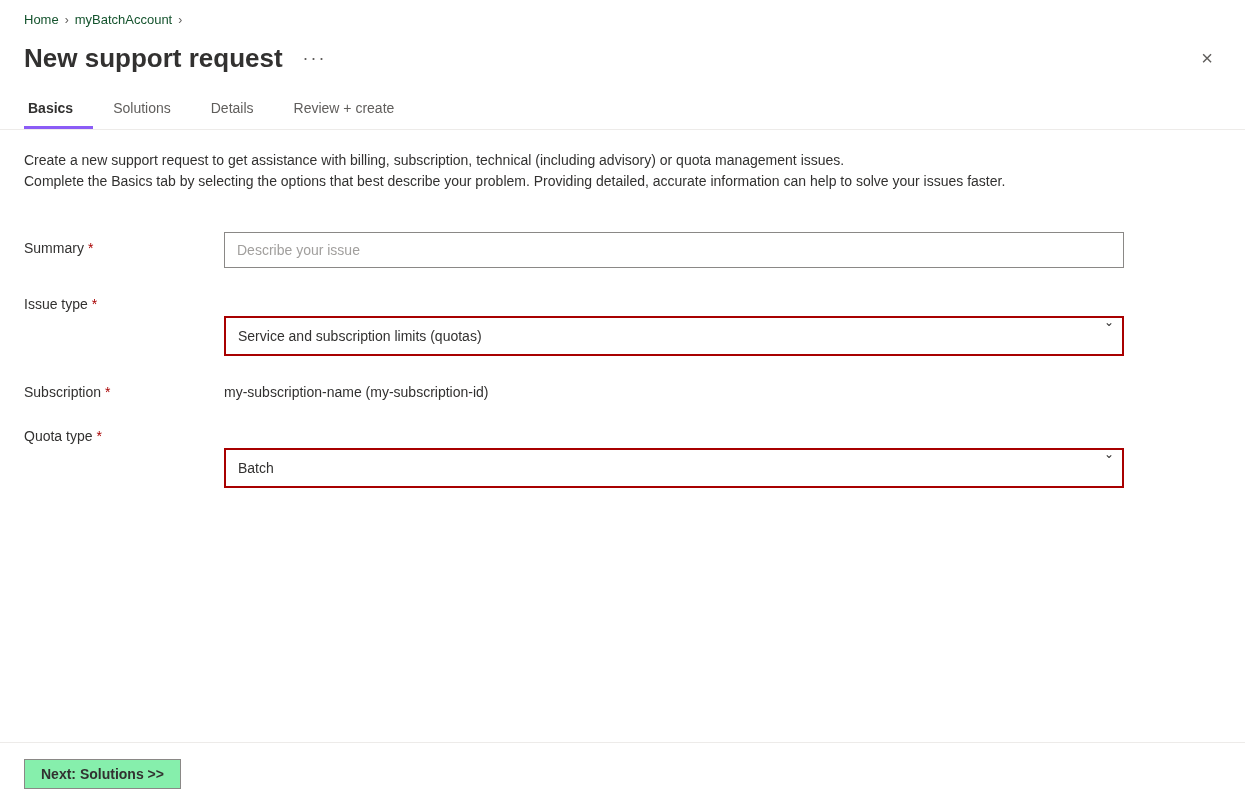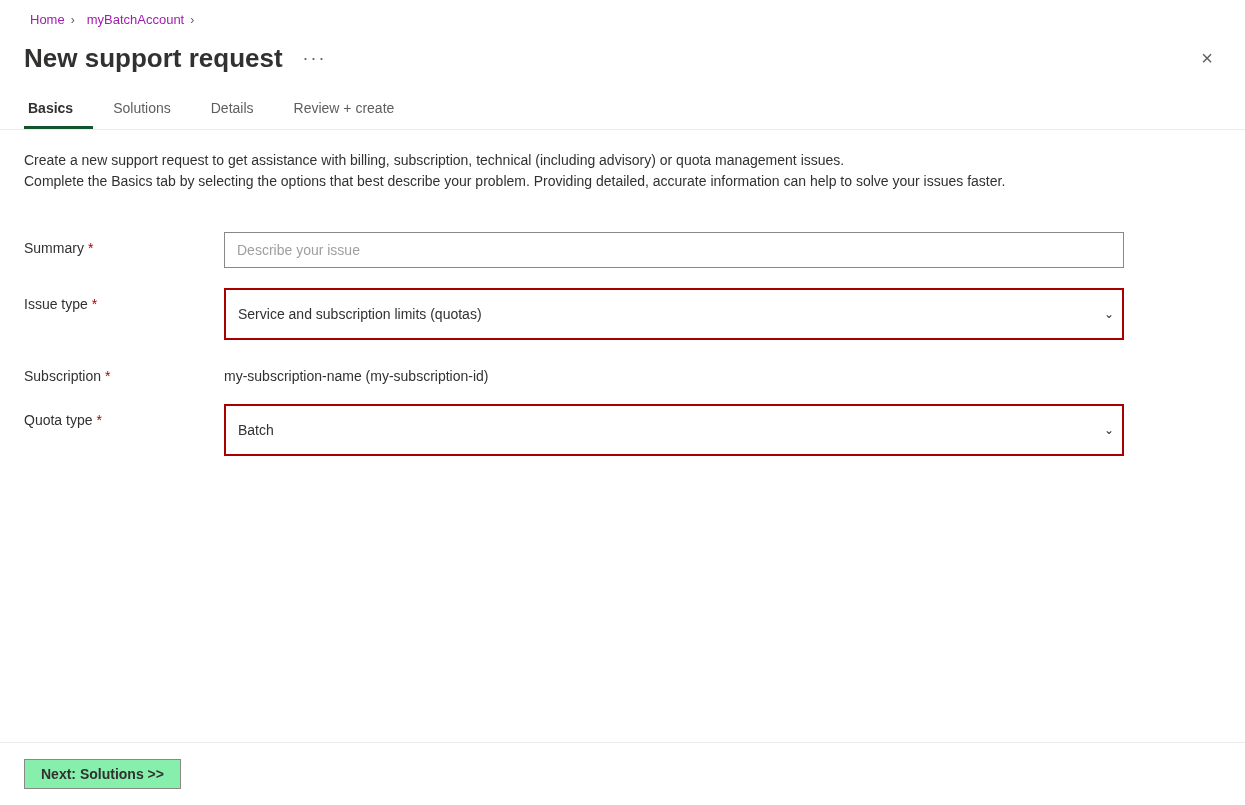--- a/index.html
+++ b/index.html
@@ -10,23 +10,22 @@
       font-size: 14px;
     }
     .breadcrumb {
       padding: 12px 24px 8px 24px;
       font-size: 13px;
       display: flex;
       align-items: center;
       gap: 6px;
     }
     .breadcrumb a {
-      color: #a21caf;
+      color: #14532d;
       text-decoration: none;
-      margin-left: 6px;
     }
     .breadcrumb .sep {
       color: #605e5c;
       font-size: 12px;
     }
     .header {
       padding: 8px 24px 16px 24px;
       display: flex;
       align-items: flex-end;
       justify-content: space-between;
@@ -73,21 +72,21 @@
       border-bottom: 3px solid transparent;
       margin-right: 16px;
       background: none;
       border-top: none;
       border-left: none;
       border-right: none;
     }
     .tab.active {
       color: #323130;
       font-weight: 600;
-      border-bottom: 3px solid #14532d;
+      border-bottom: 3px solid #8b5cf6;
     }
     .content {
       padding: 0 24px;
     }
     .description {
       color: #323130;
       font-size: 14px;
       line-height: 1.5;
       margin-bottom: 40px;
       max-width: 1100px;
@@ -133,23 +132,24 @@
     }
     .select-dropdown {
       width: 100%;
       padding: 6px 36px 6px 12px;
       border: 2px solid #a80000;
       font-size: 14px;
       color: #323130;
       background: #fff;
       appearance: none;
       -webkit-appearance: none;
-      height: 52px;
+      height: 40px;
       cursor: pointer;
       outline: none;
+      margin-top: 28px;
     }
     .chevron-icon {
       position: absolute;
       right: 10px;
       top: 50%;
       transform: translateY(-50%);
       pointer-events: none;
       font-size: 12px;
       color: #323130;
     }

